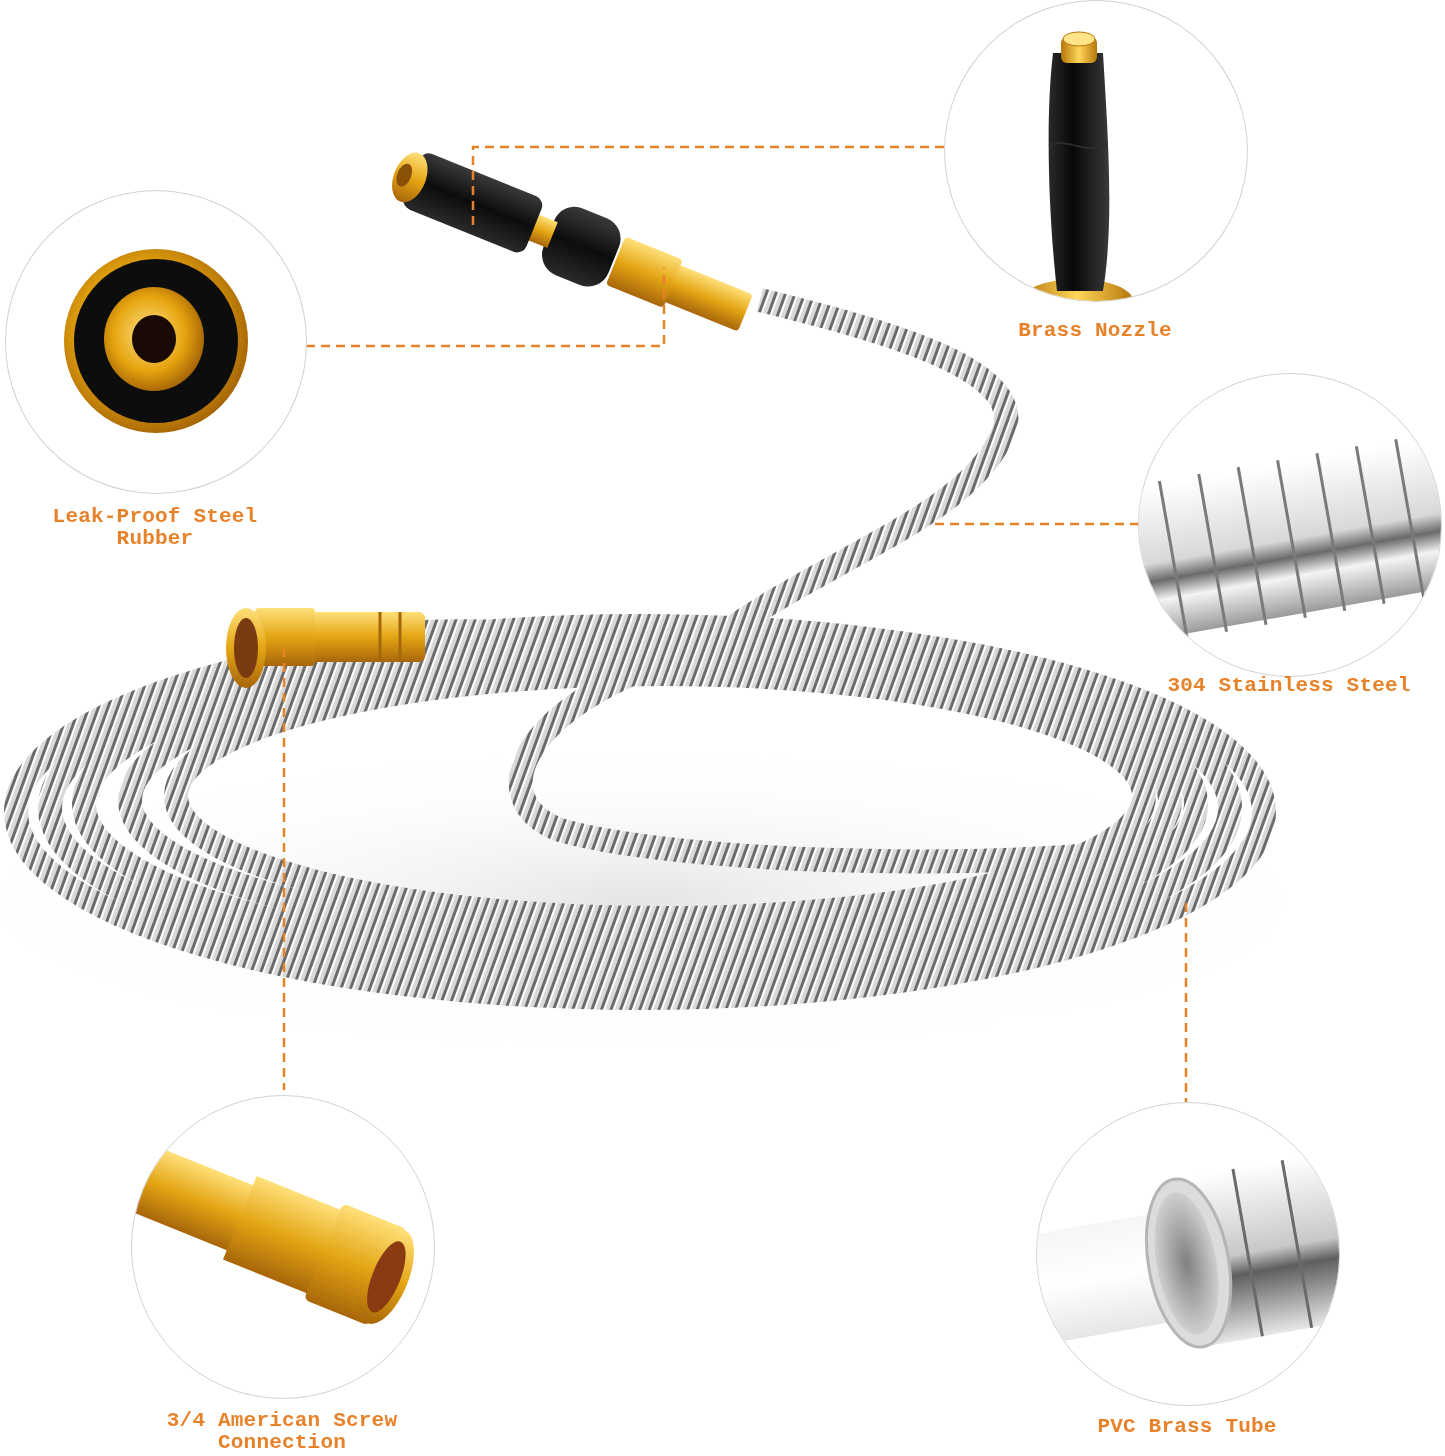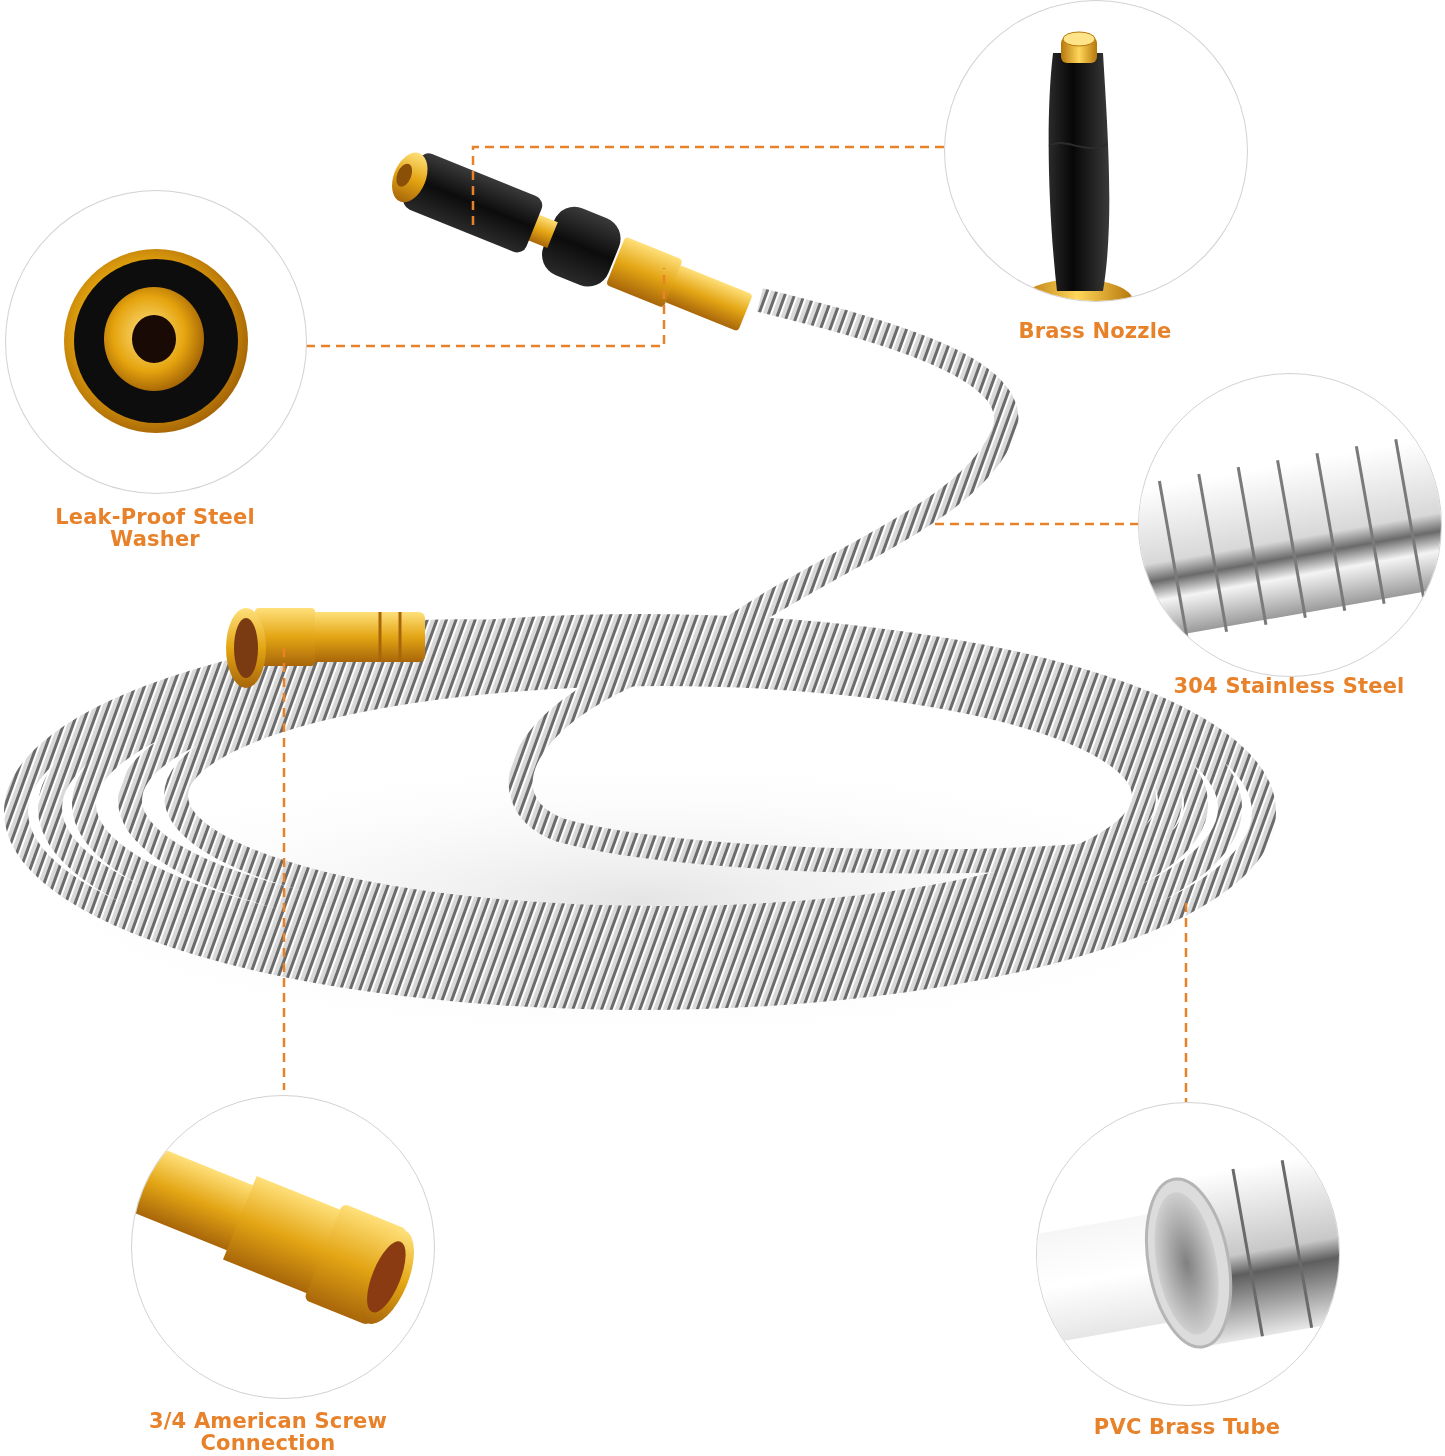--- a/index.html
+++ b/index.html
@@ -3,21 +3,21 @@
 <meta charset="utf-8">
 <style>
   html, body { margin: 0; padding: 0; background: #ffffff; }
   body { width: 1445px; height: 1456px; position: relative; overflow: hidden; font-family: "DejaVu Sans", sans-serif; }
   .stage { position: absolute; left: 0; top: 0; width: 1445px; height: 1456px; }
   .callout-circle {
     position: absolute; border-radius: 50%; border: 1.5px solid #d2d2d2; background: #ffffff; overflow: hidden;
   }
   .callout-label {
     position: absolute; color: #E8822A; font-weight: bold; font-size: 21px; text-align: center; line-height: 22px;
-    letter-spacing: 0.2px; white-space: nowrap;
+    letter-spacing: 0.2px; white-space: nowrap; font-family: Liberation Mono, monospace;
   }
   .callout-label span { display: block; }
   svg.overlay { position: absolute; left: 0; top: 0; }
   .circle-art { position: absolute; left: 0; top: 0; width: 100%; height: 100%; }
 </style>
 </head>
 <body>
 
 <div class="stage">
 
@@ -109,21 +109,21 @@
         </radialGradient>
       </defs>
       <ellipse cx="150" cy="150" rx="92" ry="92" fill="url(#g1)"></ellipse>
       <ellipse cx="150" cy="150" rx="82" ry="82" fill="#0d0d0d"></ellipse>
       <ellipse cx="148" cy="148" rx="50" ry="52" fill="url(#g1)"></ellipse>
       <ellipse cx="148" cy="148" rx="22" ry="24" fill="#1a0a05"></ellipse>
     </svg>
   </div>
   <div class="callout-label" style="left:5px; top:506px; width:300px;">
     <span>Leak-Proof Steel</span>
-    <span>Washer</span>
+    <span>Rubber</span>
   </div>
 
   <div class="callout-circle" style="left:944px; top:0px; width:302px; height:300px;">
     <svg class="circle-art" viewBox="0 0 302 300">
       <defs>
         <linearGradient id="g2" x1="0" y1="0" x2="1" y2="0">
           <stop offset="0" stop-color="#2a2a2a"></stop>
             <stop offset="0.4" stop-color="#070707"></stop>
             <stop offset="1" stop-color="#3a3a3a"></stop>
         </linearGradient>
@@ -184,21 +184,21 @@
       </defs>
       <g transform="rotate(22 151 151)">
         <rect x="-10" y="105" width="120" height="70" rx="10" fill="url(#g5)"></rect>
         <rect x="100" y="95" width="95" height="90" fill="url(#g5)"></rect>
         <rect x="190" y="88" width="70" height="104" rx="6" fill="url(#g5)"></rect>
         <ellipse cx="258" cy="140" rx="22" ry="50" fill="url(#g5)"></ellipse>
         <ellipse cx="258" cy="140" rx="14" ry="38" fill="#8a3b12"></ellipse>
       </g>
     </svg>
   </div>
-  <div class="callout-label" style="left:117px; top:1410px; width:302px;">
+  <div class="callout-label" style="left:131px; top:1410px; width:302px;">
     <span>3/4 American Screw</span>
     <span>Connection</span>
   </div>
 
   <div class="callout-circle" style="left:1036px; top:1102px; width:302px; height:302px;">
     <svg class="circle-art" viewBox="0 0 302 302">
       <defs>
         <linearGradient id="g6" x1="0" y1="0" x2="0" y2="1">
           <stop offset="0" stop-color="#f6f6f6"></stop>
             <stop offset="0.5" stop-color="#ffffff"></stop>

